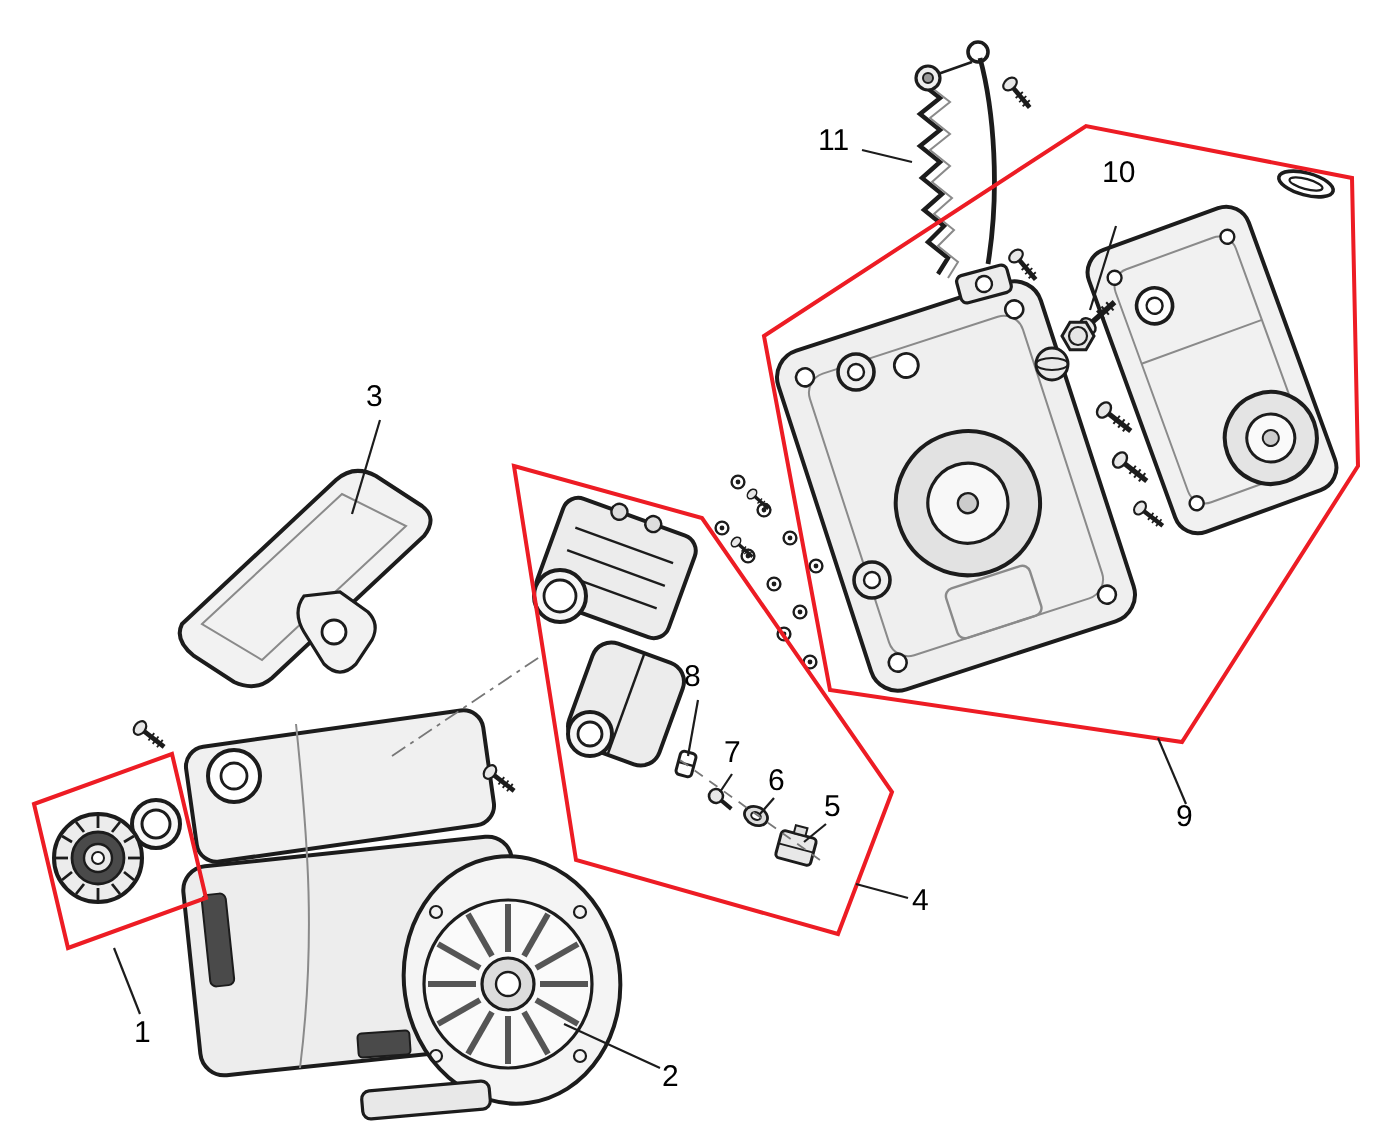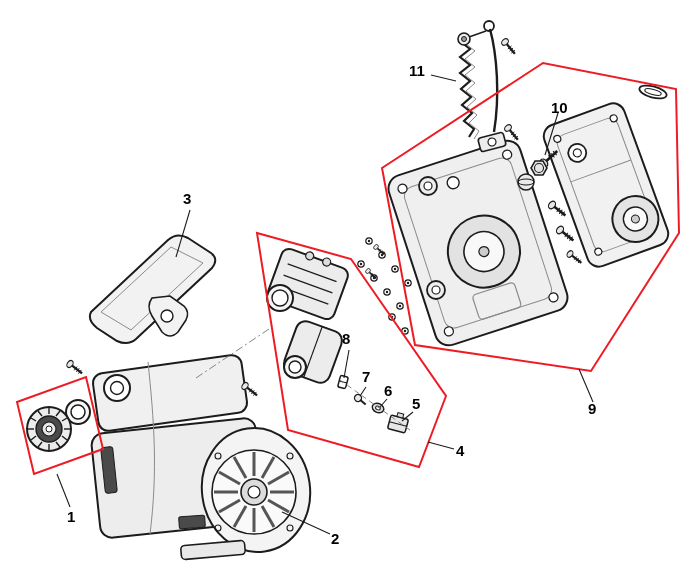--- a/index.html
+++ b/index.html
@@ -4,21 +4,21 @@
 <style>
   * { margin:0; padding:0; box-sizing:border-box; }
   html,body { background:#fff; }
   .stage {
     position:relative; width:700px; height:570px;
     background:var(--background,#ffffff); overflow:hidden;
     font-family:"Liberation Sans", sans-serif;
   }
   .stage svg { position:absolute; left:0; top:0; }
   .label {
-    position:absolute; font-size:15px; font-weight:700; line-height:1;
+    position:absolute; font-size:15px; font-weight:400; line-height:1;
     color:var(--label,#000); letter-spacing:0;
   }
 </style>
 </head>
 <body>
 
 <div class="stage">
 
 <svg width="700" height="570" viewBox="0 0 700 570">
   <defs>
@@ -252,17 +252,17 @@
 <div>
   <span class="label" style="left:67px;  top:509px">1</span>
   <span class="label" style="left:331px; top:531px">2</span>
   <span class="label" style="left:183px; top:191px">3</span>
   <span class="label" style="left:456px; top:443px">4</span>
   <span class="label" style="left:412px; top:396px">5</span>
   <span class="label" style="left:384px; top:383px">6</span>
   <span class="label" style="left:362px; top:369px">7</span>
   <span class="label" style="left:342px; top:331px">8</span>
   <span class="label" style="left:588px; top:401px">9</span>
-  <span class="label" style="left:551px; top:100px">10</span>
+  <span class="label" style="left:551px; top:79px">10</span>
   <span class="label" style="left:409px; top:63px">11</span>
 </div>
 
 </div>
 
 </body></html>

